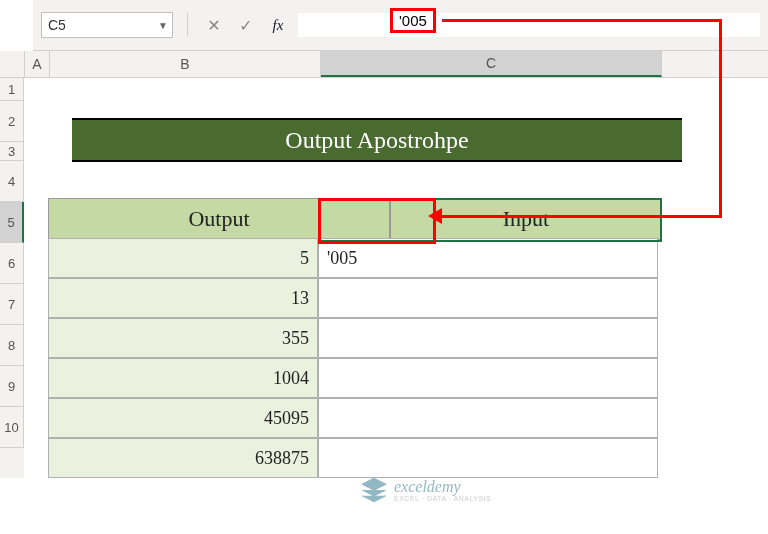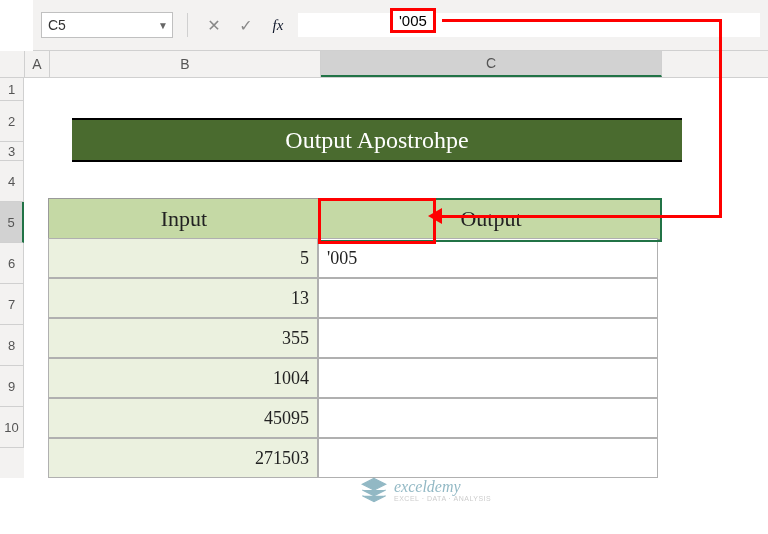--- a/index.html
+++ b/index.html
@@ -128,26 +128,26 @@
             </div>
           </div>
       </div>
       <div class="cellrow row3">
           <div class="cA"></div>
           <div class="cB"></div>
           <div class="cC"></div>
         </div>
       <div class="cellrow">
         <div class="cA"></div>
+        <div class="hdr cC">
+            <span>Output</span>
+          </div>
         <div class="hdr cB">
             <span>Input</span>
           </div>
-        <div class="hdr cC">
-            <span>Output</span>
-          </div>
       </div>
       <div class="cellrow">
         <div class="cA"></div>
         <div class="datacell inputcell cB">
             <span>5</span>
           </div>
         <div class="datacell outputcell cC">
             <span>'005</span>
           </div>
       </div>
@@ -183,21 +183,21 @@
         <div class="datacell inputcell cB">
             <span>45095</span>
           </div>
         <div class="datacell outputcell cC">
             <span></span>
           </div>
       </div>
       <div class="cellrow">
         <div class="cA"></div>
         <div class="datacell inputcell cB">
-            <span>271503</span>
+            <span>638875</span>
           </div>
         <div class="datacell outputcell cC">
             <span></span>
           </div>
       </div>
 
       <div class="selection-border" style="left:294px; top:120px; width:340px; height:40px;"></div>
       <div class="red-box-cell" style="left:294px; top:120px; width:112px; height:40px;"></div>
     </div>
   </div>

